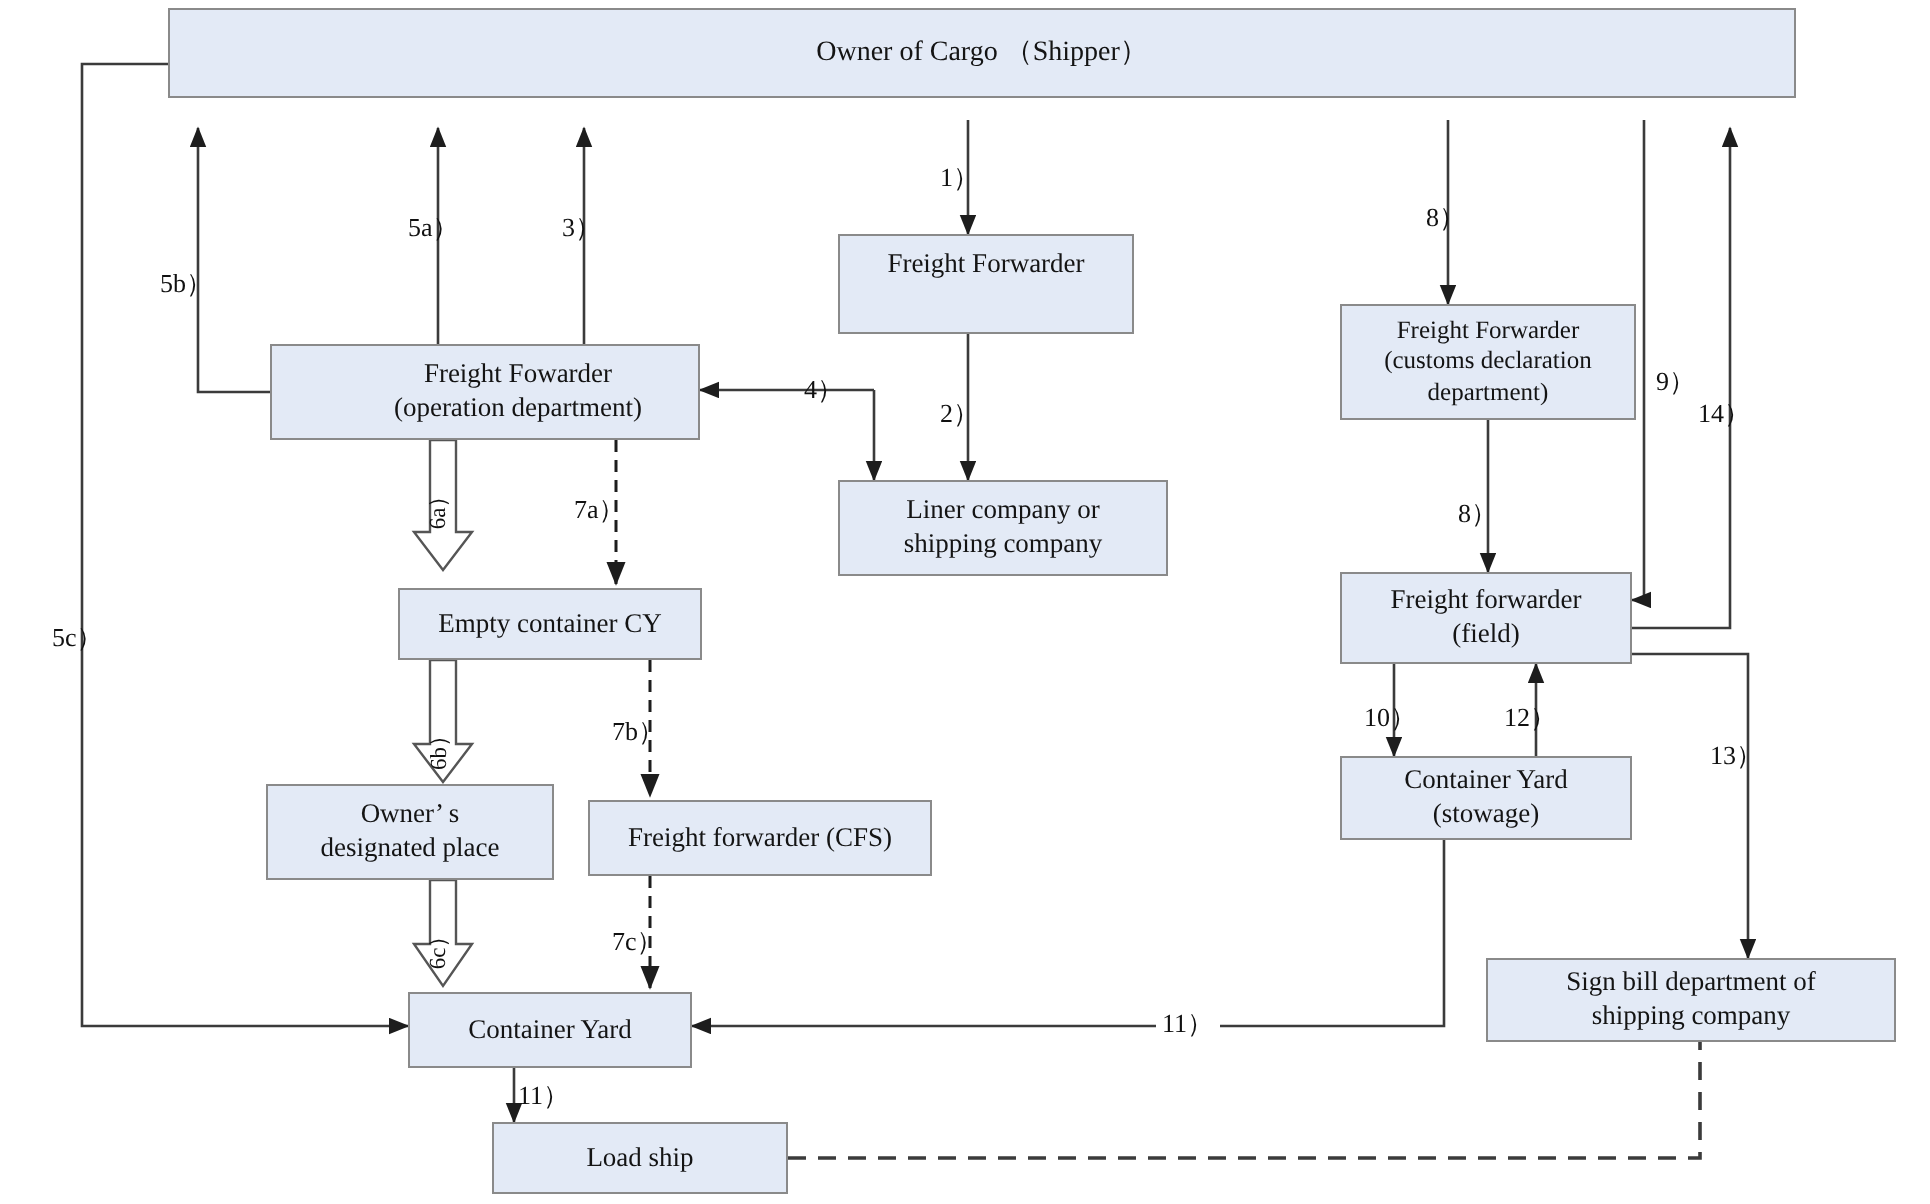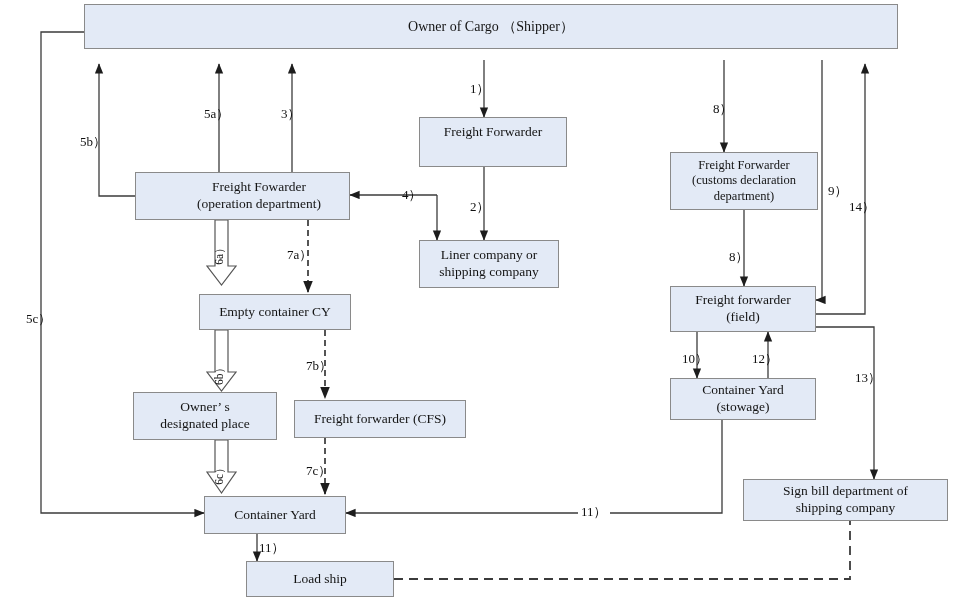--- a/index.html
+++ b/index.html
@@ -128,21 +128,21 @@
     <span style="white-space:pre-line;">Freight Fowarder
 (operation department)</span>
   </div>
 
   <div class="node" style="left:670px;top:152px;width:148px;height:58px;font-size:12.5px;">
     <span style="white-space:pre-line;">Freight Forwarder
 (customs declaration
 department)</span>
   </div>
 
-  <div class="node" style="left:419px;top:240px;width:140px;height:48px;">
+  <div class="node" style="left:419px;top:240px;width:165px;height:48px;">
     <span style="white-space:pre-line;">Liner company or
 shipping company</span>
   </div>
 
   <div class="node" style="left:199px;top:294px;width:152px;height:36px;">
     <span>Empty container CY</span>
   </div>
 
   <div class="node" style="left:670px;top:286px;width:146px;height:46px;">
     <span style="white-space:pre-line;">Freight forwarder

